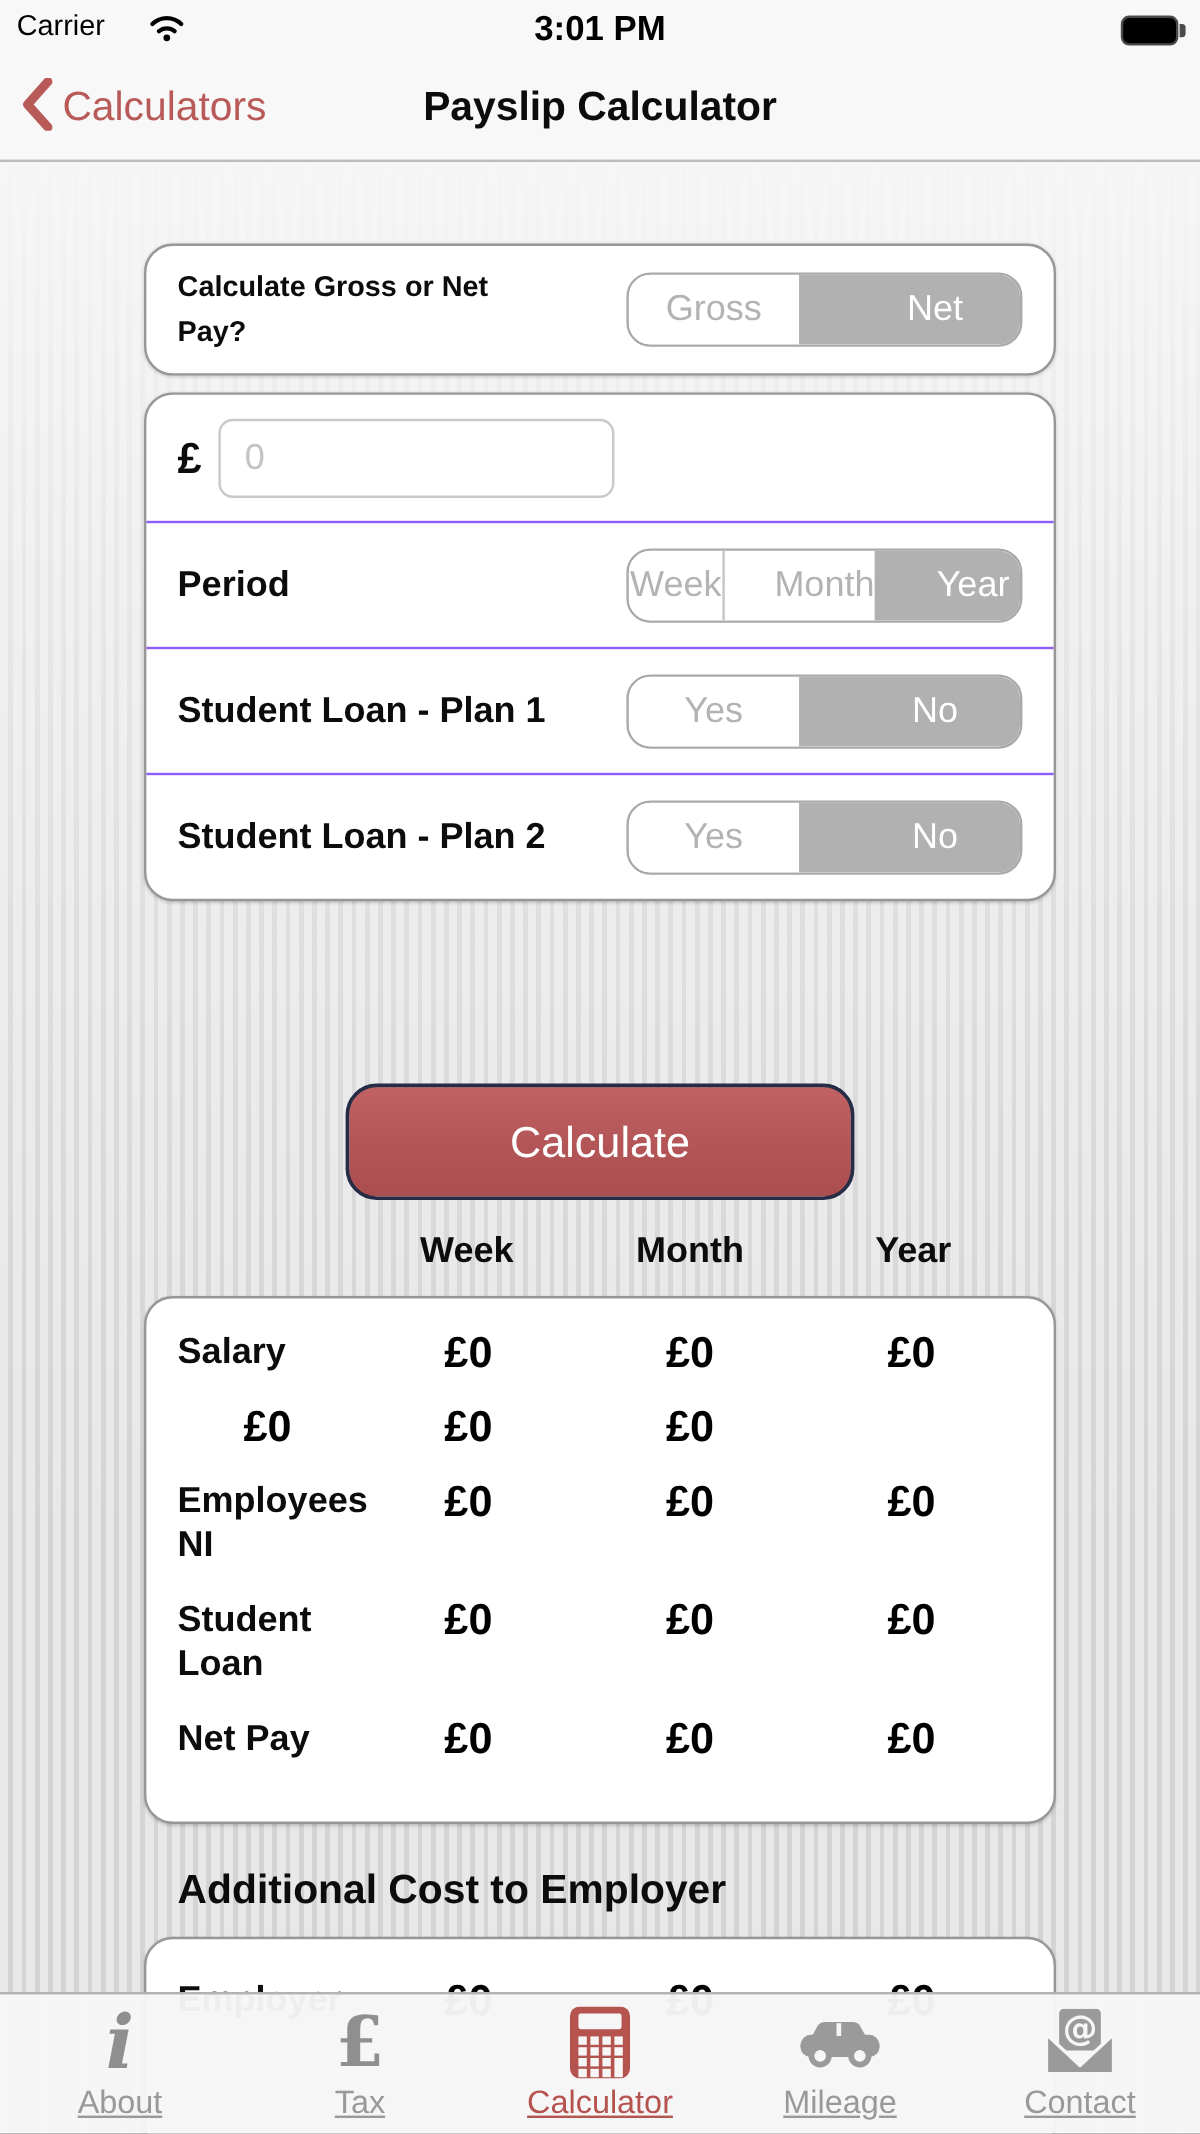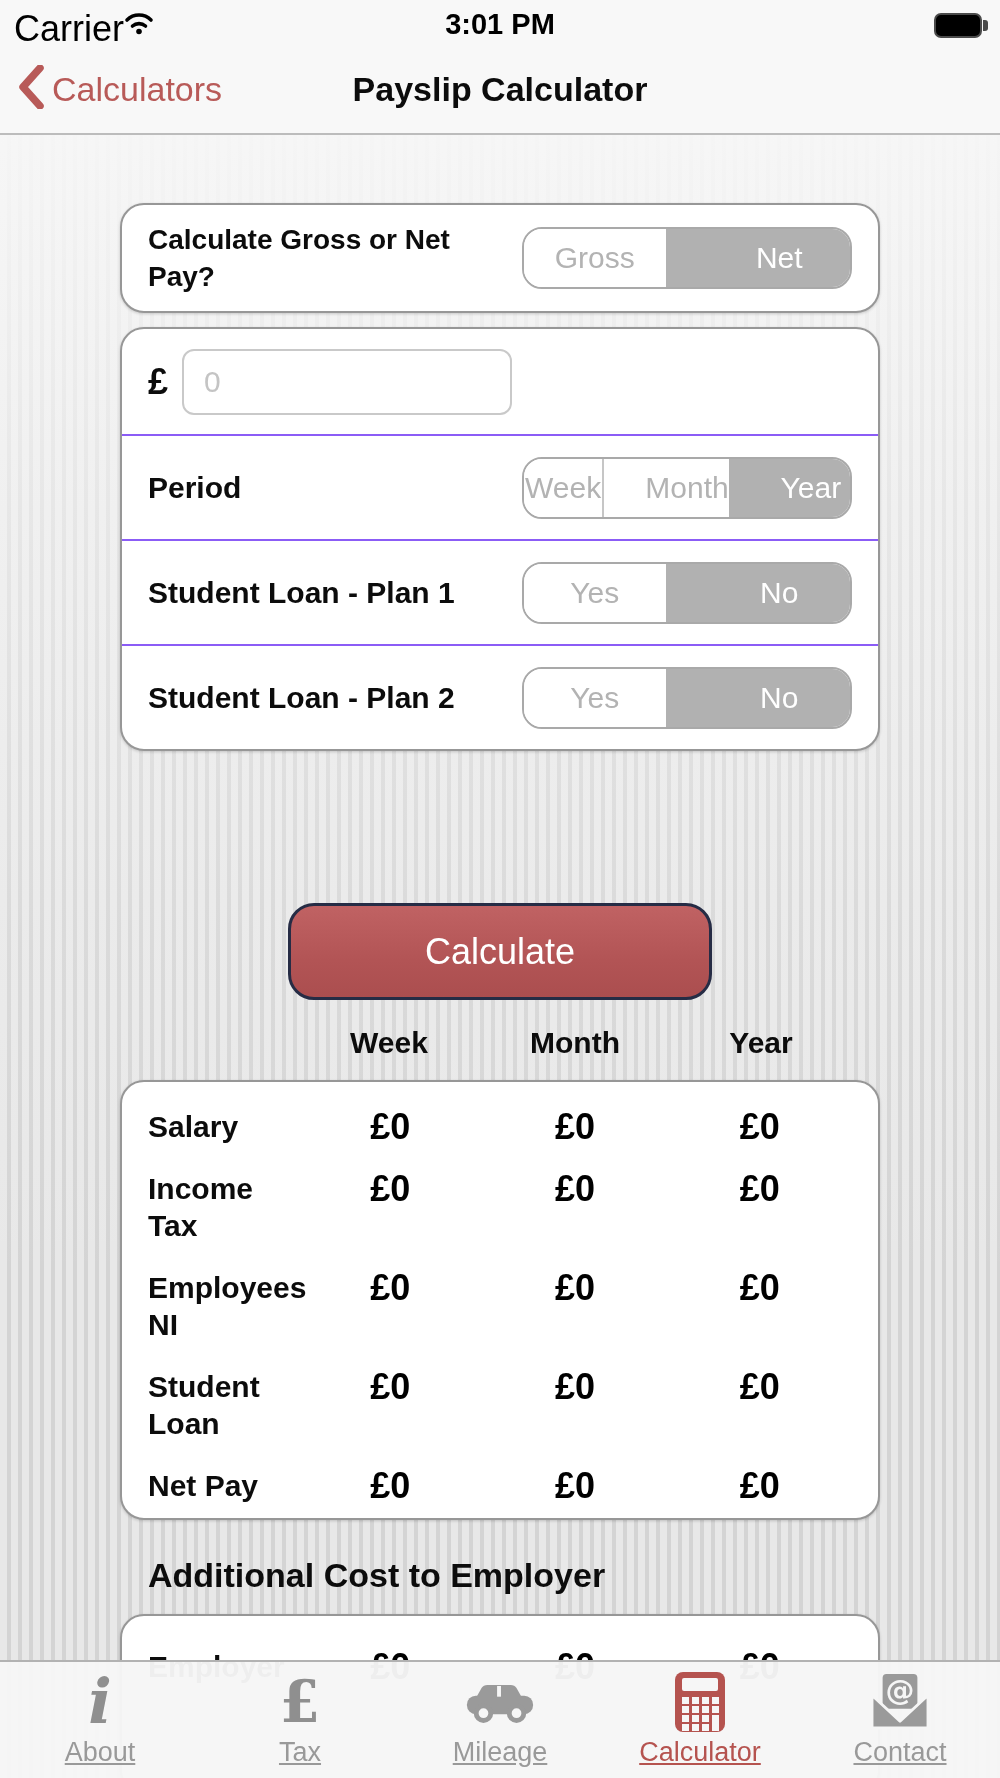--- a/index.html
+++ b/index.html
@@ -14,37 +14,37 @@
     position:absolute; left:0; top:134px; right:0; bottom:0;
     background-image:
       linear-gradient(180deg, rgba(247,247,247,0.95) 0%, rgba(247,247,247,0.55) 22%, rgba(247,247,247,0.18) 48%, rgba(247,247,247,0) 70%),
       repeating-linear-gradient(90deg, #e8e8e8 0px, #e8e8e8 7px, #d4d4d4 7px, #d4d4d4 11px);
   }
   
   .header {
     position:absolute; top:0; left:0; width:100%; height:135px;
     background:#f8f8f8; border-bottom:2px solid #bcbcbc; z-index:5;
   }
-  .carrier { position:absolute; left:14px; top:8px; font-size:36px; color:#000; }
+  .carrier { position:absolute; left:14px; top:8px; font-size:24px; color:#000; }
   .wifi { position:absolute; left:122px; top:9px; }
   .time { position:absolute; left:0; right:0; top:8px; text-align:center; font-size:29px; font-weight:700; color:#000; }
   .battery { position:absolute; right:18px; top:13px; width:48px; height:25px; border:2px solid #4a4a4a; border-radius:7px; background:#000; }
   .battery::after { content:""; position:absolute; right:-8px; top:5px; width:5px; height:11px; background:#4a4a4a; border-radius:0 3px 3px 0; }
   .nav { position:absolute; top:44px; left:0; right:0; height:90px; }
   .back-btn { position:absolute; left:18px; top:0; height:90px; display:flex; align-items:center; gap:8px; cursor:pointer;text-align:center; }
   .back-label { font-size:34px; color:#b85a58; }
   .nav-title { position:absolute; left:0; right:0; top:0; height:90px; display:flex; align-items:center; justify-content:center; font-size:34px; font-weight:700; color:#0c0c0c; pointer-events:none; }
   
   .card {
     position:absolute; left:120px; width:760px; background:#fff;
     border:2px solid #979797; border-radius:24px;
     box-shadow:0 1px 3px rgba(0,0,0,0.18);
   }
   .cardA { top:203px; height:110px; display:flex; align-items:center; padding:0 26px; }
-  .cardA .big-label { width:312px; font-size:28px; font-weight:700; line-height:37px; color:#0c0c0c; }
+  .cardA .big-label { width:312px; font-size:24px; font-weight:700; line-height:37px; color:#0c0c0c; }
   .segmented {
     margin-left:auto; display:flex; width:330px; height:62px;
     border:2px solid #a9a9a9; border-radius:20px; overflow:hidden; background:#fff;
   }
   .seg {
     flex:1; display:flex; align-items:center; justify-content:center;
     font-size:30px; color:#b3b3b3; background:#fff; cursor:pointer; white-space:nowrap;
   }
   .seg + .seg { border-left:2px solid #c6c6c6;padding-left:41px; }
   .seg.sel { background:#b1b1b1; color:#fff; border-left-color:#b1b1b1; }
@@ -171,21 +171,20 @@
   </div>
 
   <div class="card res-card">
     <div class="res-grid rrow">
       <div class="rlabel">Salary</div>
       <div class="rval">£0</div>
       <div class="rval">£0</div>
       <div class="rval">£0</div>
     </div>
     <div class="res-grid rrow">
-      <div class="rlabel">Income Tax</div>
       <div class="rval">£0</div>
       <div class="rval">£0</div>
       <div class="rval">£0</div>
     </div>
     <div class="res-grid rrow">
       <div class="rlabel">Employees NI</div>
       <div class="rval">£0</div>
       <div class="rval">£0</div>
       <div class="rval">£0</div>
     </div>
@@ -218,32 +217,20 @@
       <div class="tab-icon">
           <span class="glyph-i">i</span>
         </div>
       <div class="tab-label">About</div>
     </div>
     <div class="tab">
       <div class="tab-icon">
           <span class="glyph-pound">£</span>
         </div>
       <div class="tab-label">Tax</div>
-    </div>
-    <div class="tab">
-      <div class="tab-icon">
-        <svg viewBox="0 0 72 44" width="70" height="43">
-          <rect x="2" y="15" width="68" height="19" rx="9" fill="#9a9a9a"></rect>
-          <path d="M11 18 L17 7 Q19 4 23 4 H47 Q51 4 53 7 L59 18 Z" fill="#9a9a9a"></path>
-          <rect x="33" y="5" width="4" height="11" fill="#f6f6f6"></rect>
-          <circle cx="19" cy="33" r="7.5" fill="#f6f6f6" stroke="#9a9a9a" stroke-width="5"></circle>
-          <circle cx="53" cy="33" r="7.5" fill="#f6f6f6" stroke="#9a9a9a" stroke-width="5"></circle>
-        </svg>
-      </div>
-      <div class="tab-label">Mileage</div>
     </div>
     <div class="tab active">
       <div class="tab-icon">
         <svg viewBox="0 0 50 60" width="50" height="60">
           <rect x="0" y="0" width="50" height="60" rx="8" fill="#b5534f"></rect>
           <rect x="7" y="6" width="36" height="13" rx="2" fill="#f6f6f6"></rect>
           <rect x="7" y="25" width="7" height="7" fill="#f6f6f6"></rect>
             <rect x="17" y="25" width="7" height="7" fill="#f6f6f6"></rect>
             <rect x="27" y="25" width="7" height="7" fill="#f6f6f6"></rect>
             <rect x="37" y="25" width="7" height="7" fill="#f6f6f6"></rect>
@@ -257,20 +244,32 @@
           <rect x="7" y="52" width="7" height="7" fill="#f6f6f6"></rect>
             <rect x="17" y="52" width="7" height="7" fill="#f6f6f6"></rect>
             <rect x="27" y="52" width="7" height="7" fill="#f6f6f6"></rect>
           <rect x="37" y="43" width="7" height="16" fill="#f6f6f6"></rect>
         </svg>
       </div>
       <div class="tab-label">Calculator</div>
     </div>
     <div class="tab">
       <div class="tab-icon">
+        <svg viewBox="0 0 72 44" width="70" height="43">
+          <rect x="2" y="15" width="68" height="19" rx="9" fill="#9a9a9a"></rect>
+          <path d="M11 18 L17 7 Q19 4 23 4 H47 Q51 4 53 7 L59 18 Z" fill="#9a9a9a"></path>
+          <rect x="33" y="5" width="4" height="11" fill="#f6f6f6"></rect>
+          <circle cx="19" cy="33" r="7.5" fill="#f6f6f6" stroke="#9a9a9a" stroke-width="5"></circle>
+          <circle cx="53" cy="33" r="7.5" fill="#f6f6f6" stroke="#9a9a9a" stroke-width="5"></circle>
+        </svg>
+      </div>
+      <div class="tab-label">Mileage</div>
+    </div>
+    <div class="tab">
+      <div class="tab-icon">
         <svg viewBox="0 0 62 58" width="60" height="56">
           <rect x="13" y="0" width="36" height="36" rx="4" fill="#9a9a9a"></rect>
           <text x="31" y="27" font-size="30" font-weight="bold" fill="#f6f6f6" text-anchor="middle" font-family="DejaVu Sans, sans-serif">@</text>
           <path d="M2 22 L31 49 L60 22 L60 56 L2 56 Z" fill="#9a9a9a" stroke="#f6f6f6" stroke-width="3" stroke-linejoin="round"></path>
         </svg>
       </div>
       <div class="tab-label">Contact</div>
     </div>
   </div>
 </div>

